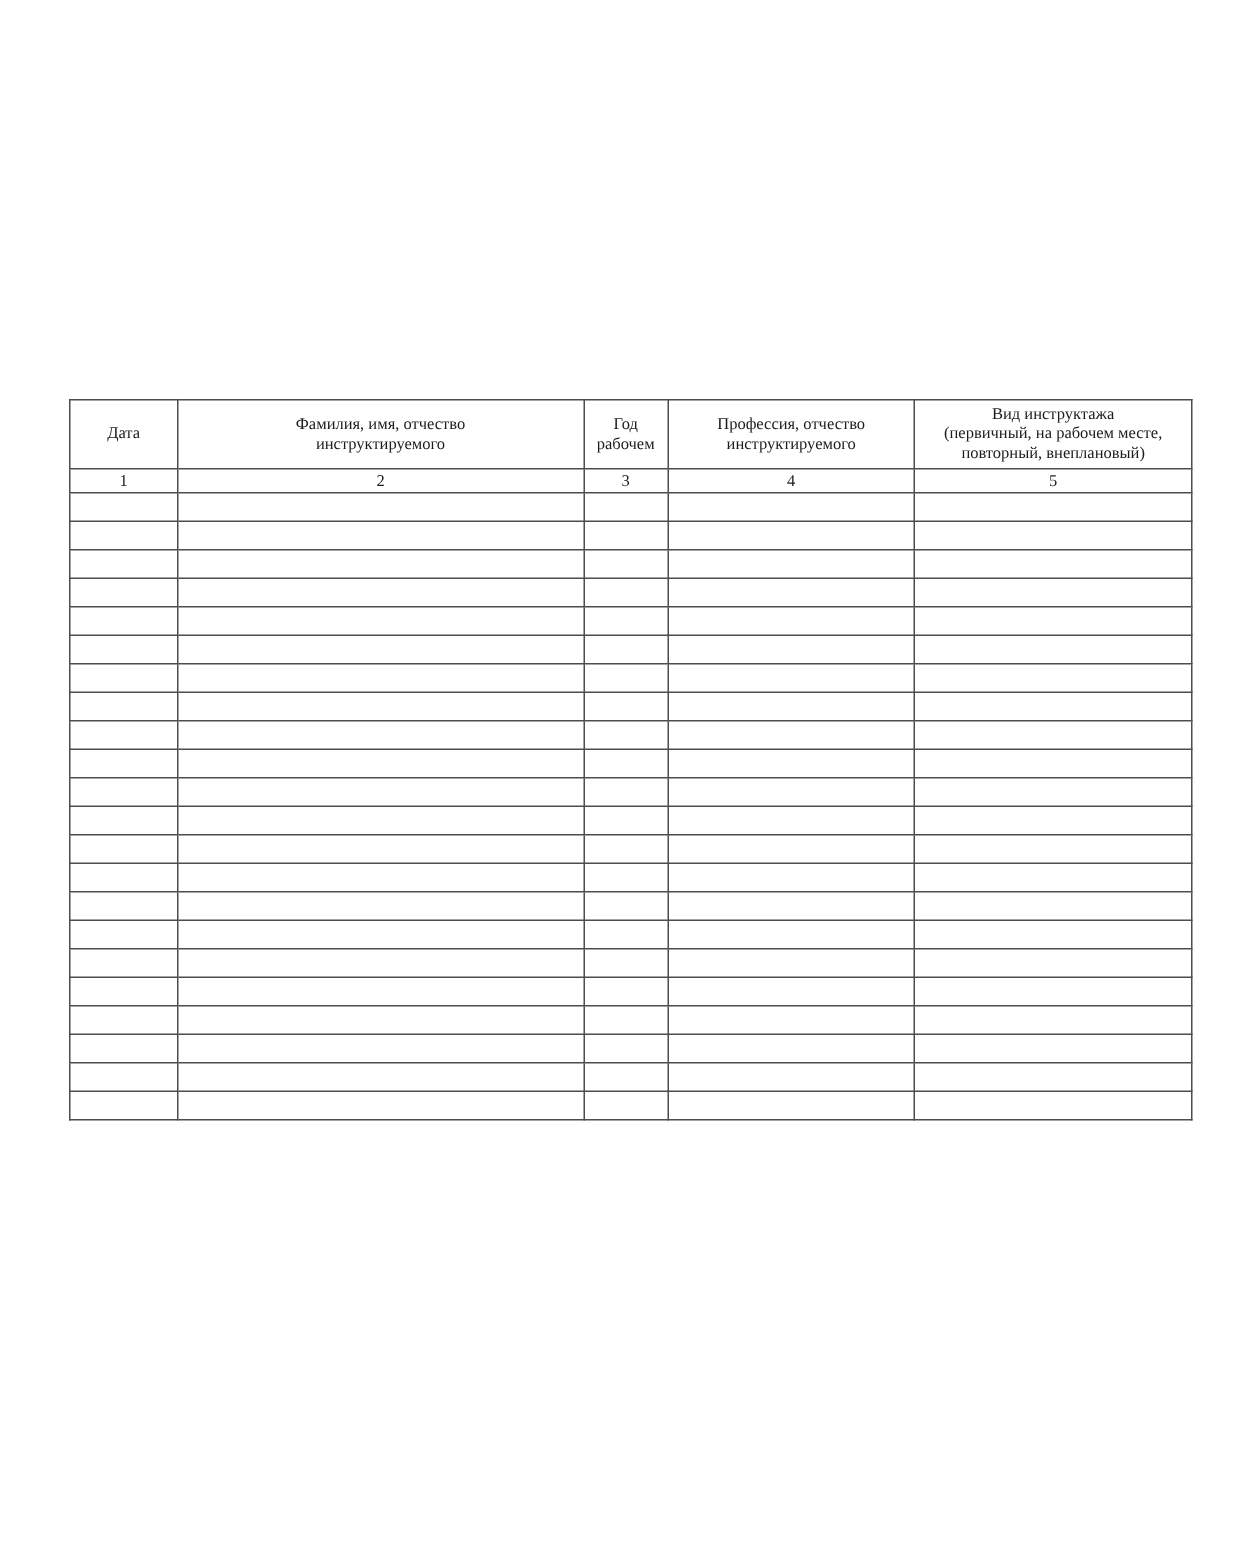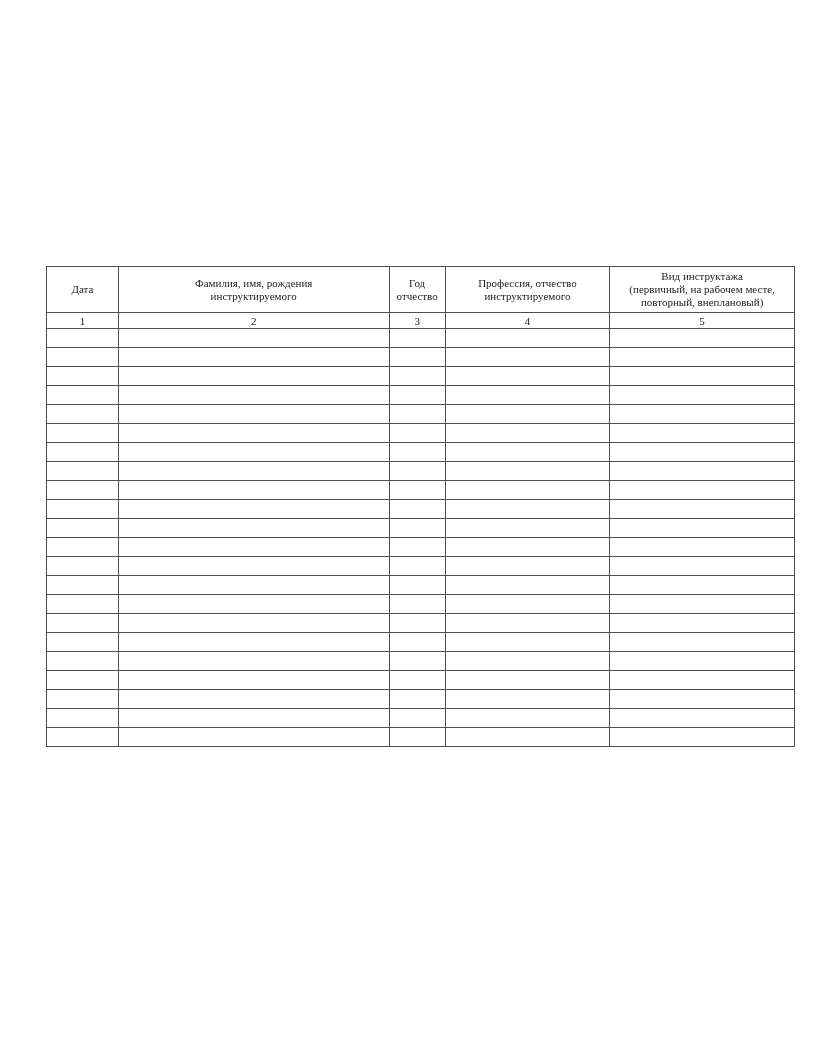--- a/index.html
+++ b/index.html
@@ -58,24 +58,24 @@
     <colgroup id="colgroup">
         <col style="width: 9.6%;">
         <col style="width: 36.2%;">
         <col style="width: 7.5%;">
         <col style="width: 22%;">
         <col style="width: 24.7%;">
       </colgroup>
     <thead id="thead">
         <tr class="header-row">
           <th>Дата</th>
-          <th>Фамилия, имя, рождения
+          <th>Фамилия, имя, отчество
 инструктируемого</th>
           <th>Год
-отчество</th>
+рабочем</th>
           <th>Профессия, отчество
 инструктируемого</th>
           <th>Вид инструктажа
 (первичный, на рабочем месте,
 повторный, внеплановый)</th>
         </tr>
         <tr class="number-row">
           <td>1</td>
           <td>2</td>
           <td>3</td>

